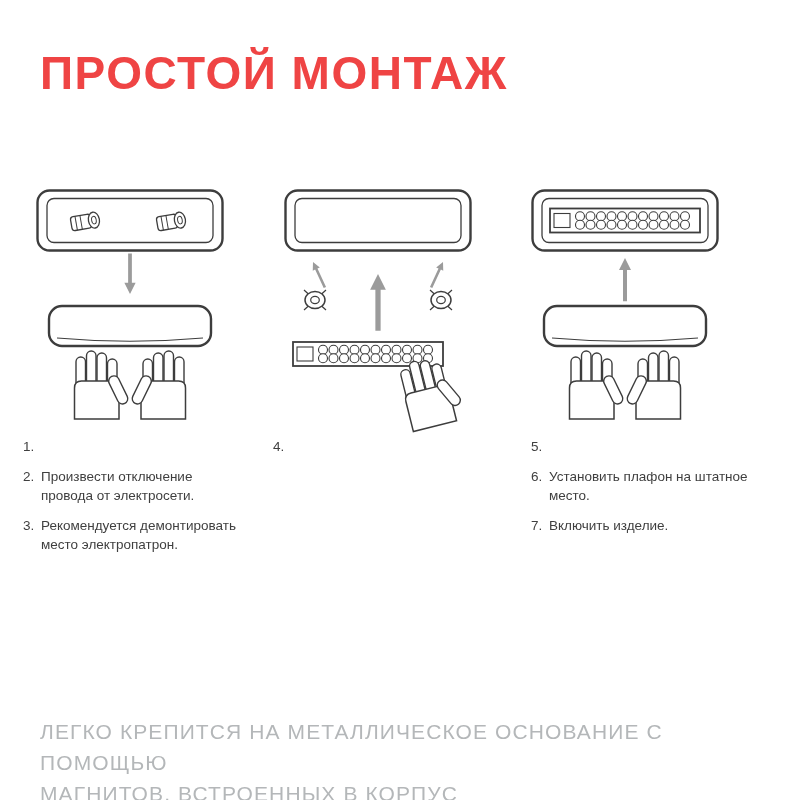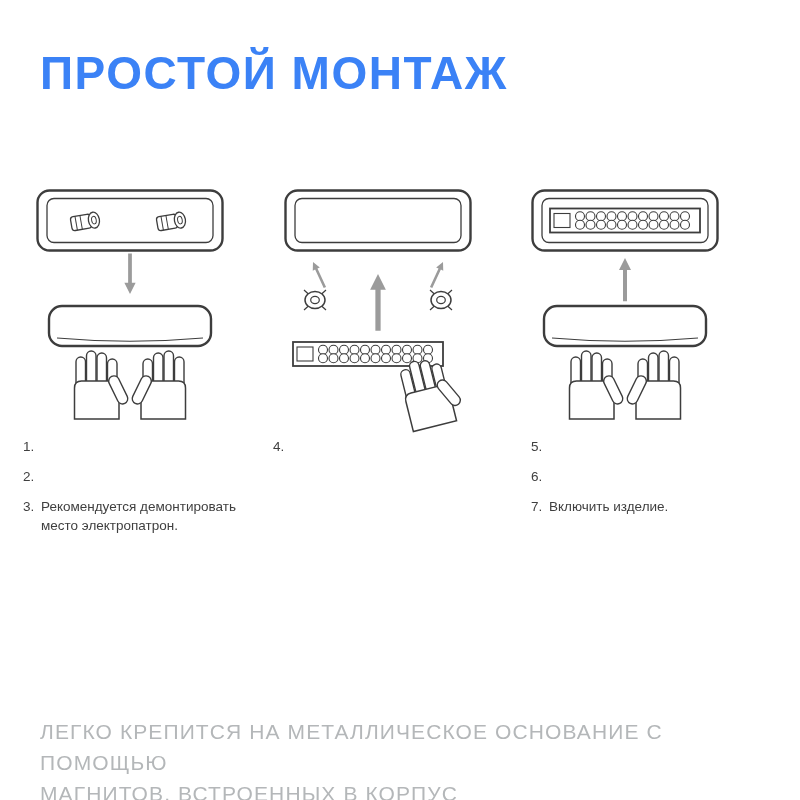--- a/index.html
+++ b/index.html
@@ -2,21 +2,21 @@
 <html><head>
 <meta charset="utf-8">
 <style>
   * { margin:0; padding:0; box-sizing:border-box; }
   html, body { background:#ffffff; }
   body { width:800px; height:800px; font-family:"Liberation Sans", sans-serif; }
   .page { position:relative; width:800px; height:800px; background:#ffffff; overflow:hidden; }
 
   .title {
     position:absolute; left:40px; top:46px;
-    font-size:46px; font-weight:800; letter-spacing:1.5px; color:#3b82f6;
+    font-size:46px; font-weight:800; letter-spacing:1.5px; color:#ef4444;
   }
 
   .illustrations {
     position:absolute; top:188px; left:0; width:800px;
     display:flex; justify-content:space-between;
     padding-left:35px; padding-right:80px;
   }
   .panel { width:190px; height:235px; overflow:visible; }
 
   .instructions {
@@ -146,40 +146,44 @@
   </div>
 
   <div class="instructions">
 
     <div class="col col-1">
       <div class="instr-item">
         <span class="instr-num">1.</span>
       </div>
       <div class="instr-item">
         <span class="instr-num">2.</span>
+        <span class="instr-text">Произвести отключение
+провода от электросети.</span>
       </div>
       <div class="instr-item">
         <span class="instr-num">3.</span>
         <span class="instr-text">Рекомендуется демонтировать
 место электропатрон.</span>
       </div>
     </div>
 
     <div class="col col-2">
       <div class="instr-item">
         <span class="instr-num">4.</span>
       </div>
     </div>
 
     <div class="col col-3">
       <div class="instr-item">
         <span class="instr-num">5.</span>
       </div>
       <div class="instr-item">
         <span class="instr-num">6.</span>
+        <span class="instr-text">Установить плафон на штатное
+место.</span>
       </div>
       <div class="instr-item">
         <span class="instr-num">7.</span>
         <span class="instr-text">Включить изделие.</span>
       </div>
     </div>
 
   </div>
 
   <div class="footer">ЛЕГКО КРЕПИТСЯ НА МЕТАЛЛИЧЕСКОЕ ОСНОВАНИЕ С ПОМОЩЬЮ

